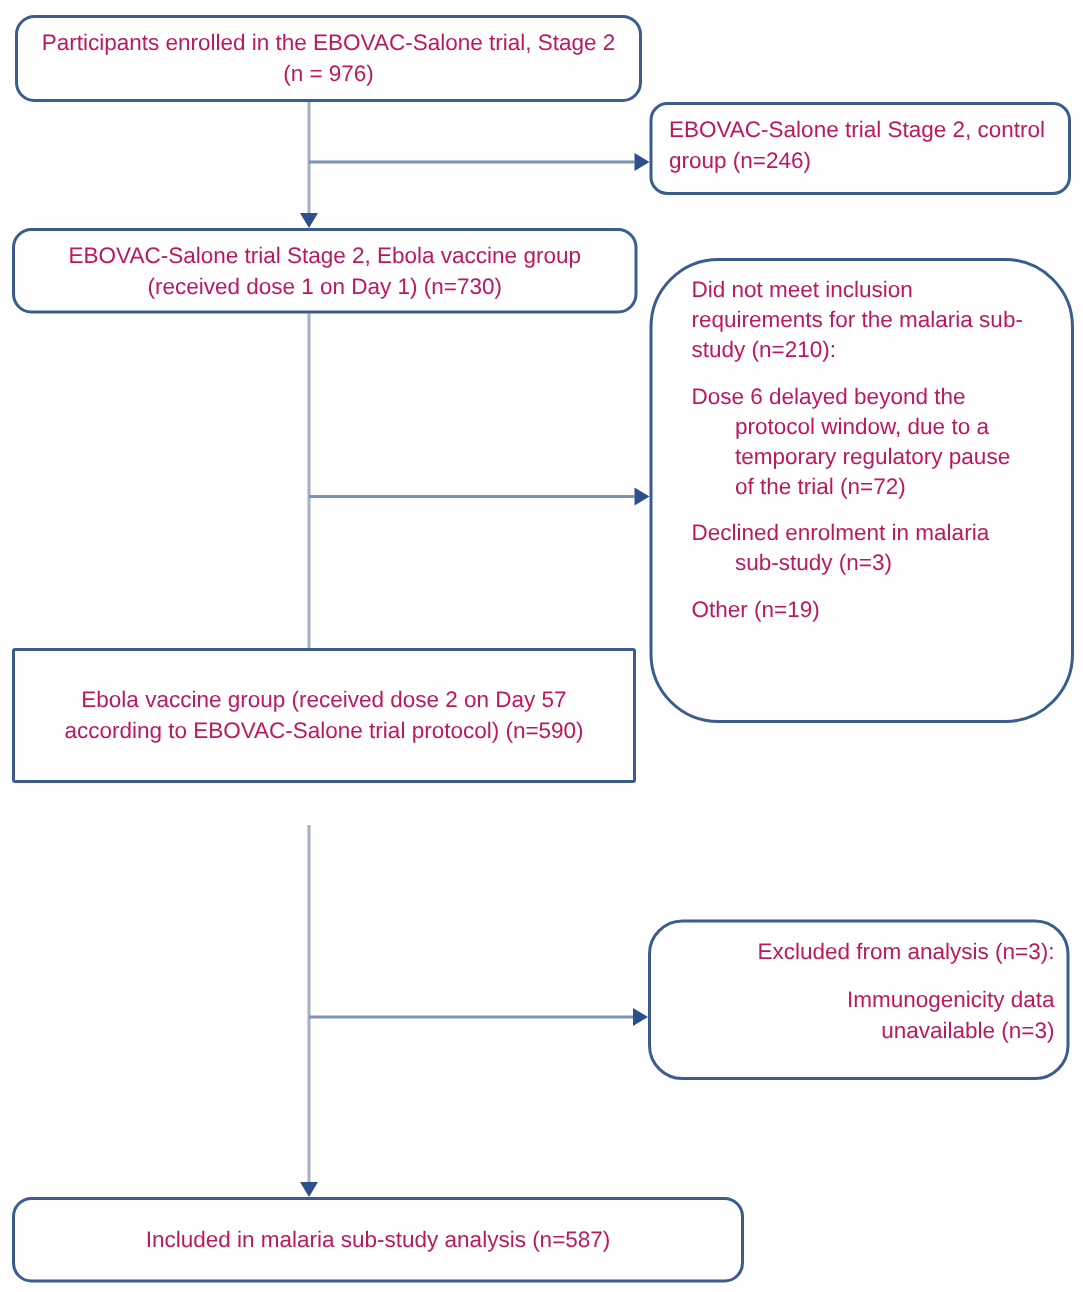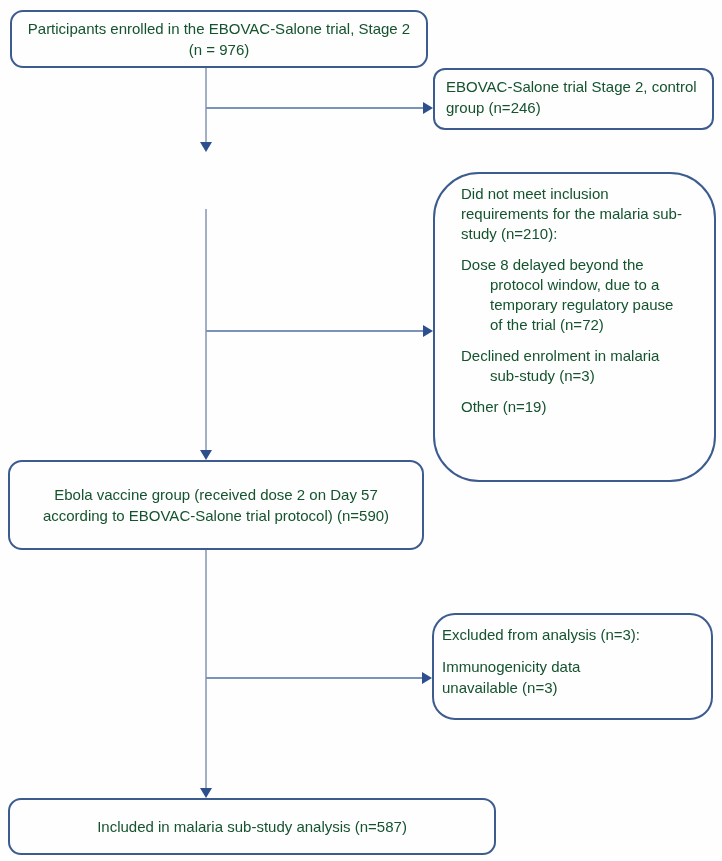--- a/index.html
+++ b/index.html
@@ -6,21 +6,21 @@
     margin: 0;
     padding: 0;
     background: #ffffff;
   }
   .canvas {
     position: relative;
     width: 722px;
     height: 861px;
     background: #fefefe;
     font-family: "Liberation Sans", sans-serif;
-    color: #14532d;
+    color: #be185d;
     overflow: hidden;
   }
   .node {
     position: absolute;
     box-sizing: border-box;
     background: #fefefe;
     border: 2px solid #3c5c90;
     font-size: 15px;
     line-height: 21px;
   }
@@ -29,22 +29,22 @@
     align-items: center;
     justify-content: center;
     text-align: center;
   }
   .pre { white-space: pre-line; }
 
   #box-enrolled   { left: 10px;  top: 10px;  width: 418px; height: 58px;  border-radius: 13px; }
   #box-control    { left: 433px; top: 68px;  width: 281px; height: 62px;  border-radius: 12px; padding: 6px 10px 6px 11px; }
   #box-dose1      { left: 8px;   top: 152px; width: 417px; height: 57px;  border-radius: 13px; }
   #box-reasons    { left: 433px; top: 172px; width: 283px; height: 310px; border-radius: 46px; padding: 10px 14px 10px 26px; line-height: 20px; }
-  #box-dose2      { left: 8px;   top: 460px; width: 416px; height: 90px;  border-radius: 14px; }
-  #box-excluded   { left: 432px; top: 613px; width: 281px; height: 107px; border-radius: 23px; padding: 9px 8px; text-align: left; }
+  #box-dose2      { left: 8px;   top: 432px; width: 416px; height: 90px;  border-radius: 2px; }
+  #box-excluded   { left: 432px; top: 613px; width: 281px; height: 107px; border-radius: 23px; padding: 9px 8px; text-align: right; }
   #box-included   { left: 8px;   top: 798px; width: 488px; height: 57px;  border-radius: 13px; }
 
   #box-reasons p, #box-excluded p { margin: 0 0 11px 0; }
   #box-reasons p.hang { padding-left: 29px; text-indent: -29px; }
 
   .vline {
     position: absolute;
     width: 2px;
     left: 205px;
     background: #a3b0c4;
@@ -109,26 +109,30 @@
   <div class="node centered" id="box-enrolled">
     <div class="pre">Participants enrolled in the EBOVAC-Salone trial, Stage 2
 (n = 976)</div>
   </div>
 
   <div class="node" id="box-control">
     <div class="pre">EBOVAC-Salone trial Stage 2, control
 group (n=246)</div>
   </div>
 
+  <div class="node centered" id="box-dose1">
+    <div class="pre">EBOVAC-Salone trial Stage 2, Ebola vaccine group
+(received dose 1 on Day 1) (n=730)</div>
+  </div>
 
   <div class="node" id="box-reasons">
     <p class="pre">Did not meet inclusion
 requirements for the malaria sub-
 study (n=210):</p>
-    <p class="pre hang">Dose 8 delayed beyond the
+    <p class="pre hang">Dose 6 delayed beyond the
 protocol window, due to a
 temporary regulatory pause
 of the trial (n=72)</p>
     <p class="pre hang">Declined enrolment in malaria
 sub-study (n=3)</p>
     <p class="pre hang">Other (n=19)</p>
   </div>
 
   <div class="node centered" id="box-dose2">
     <div class="pre">Ebola vaccine group (received dose 2 on Day 57

